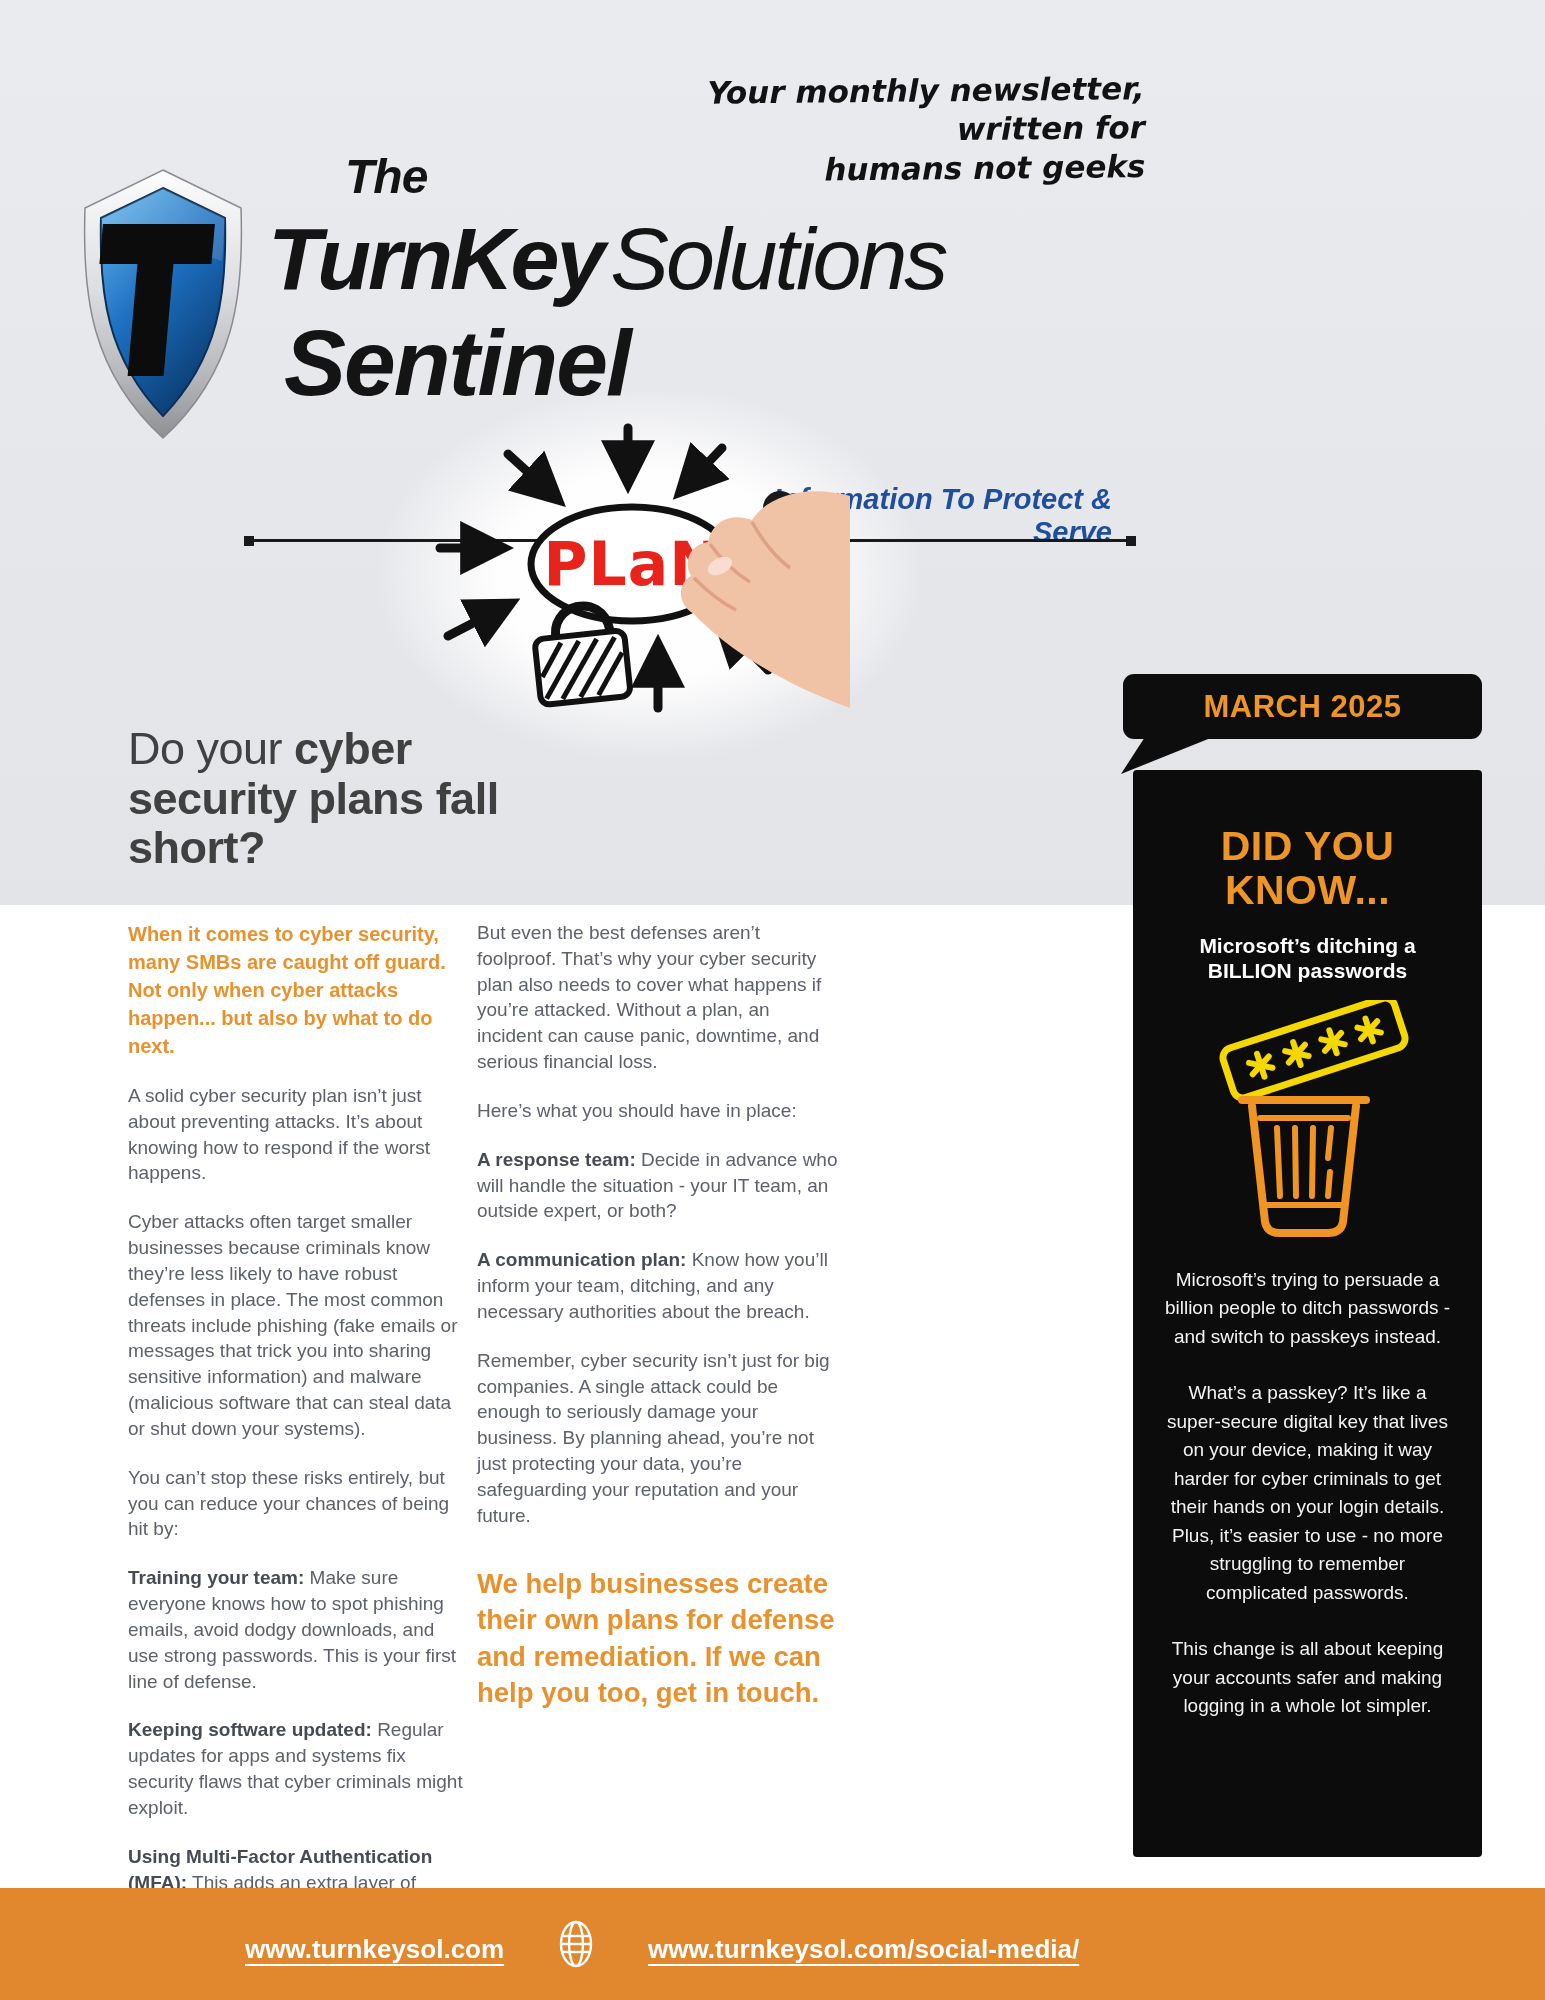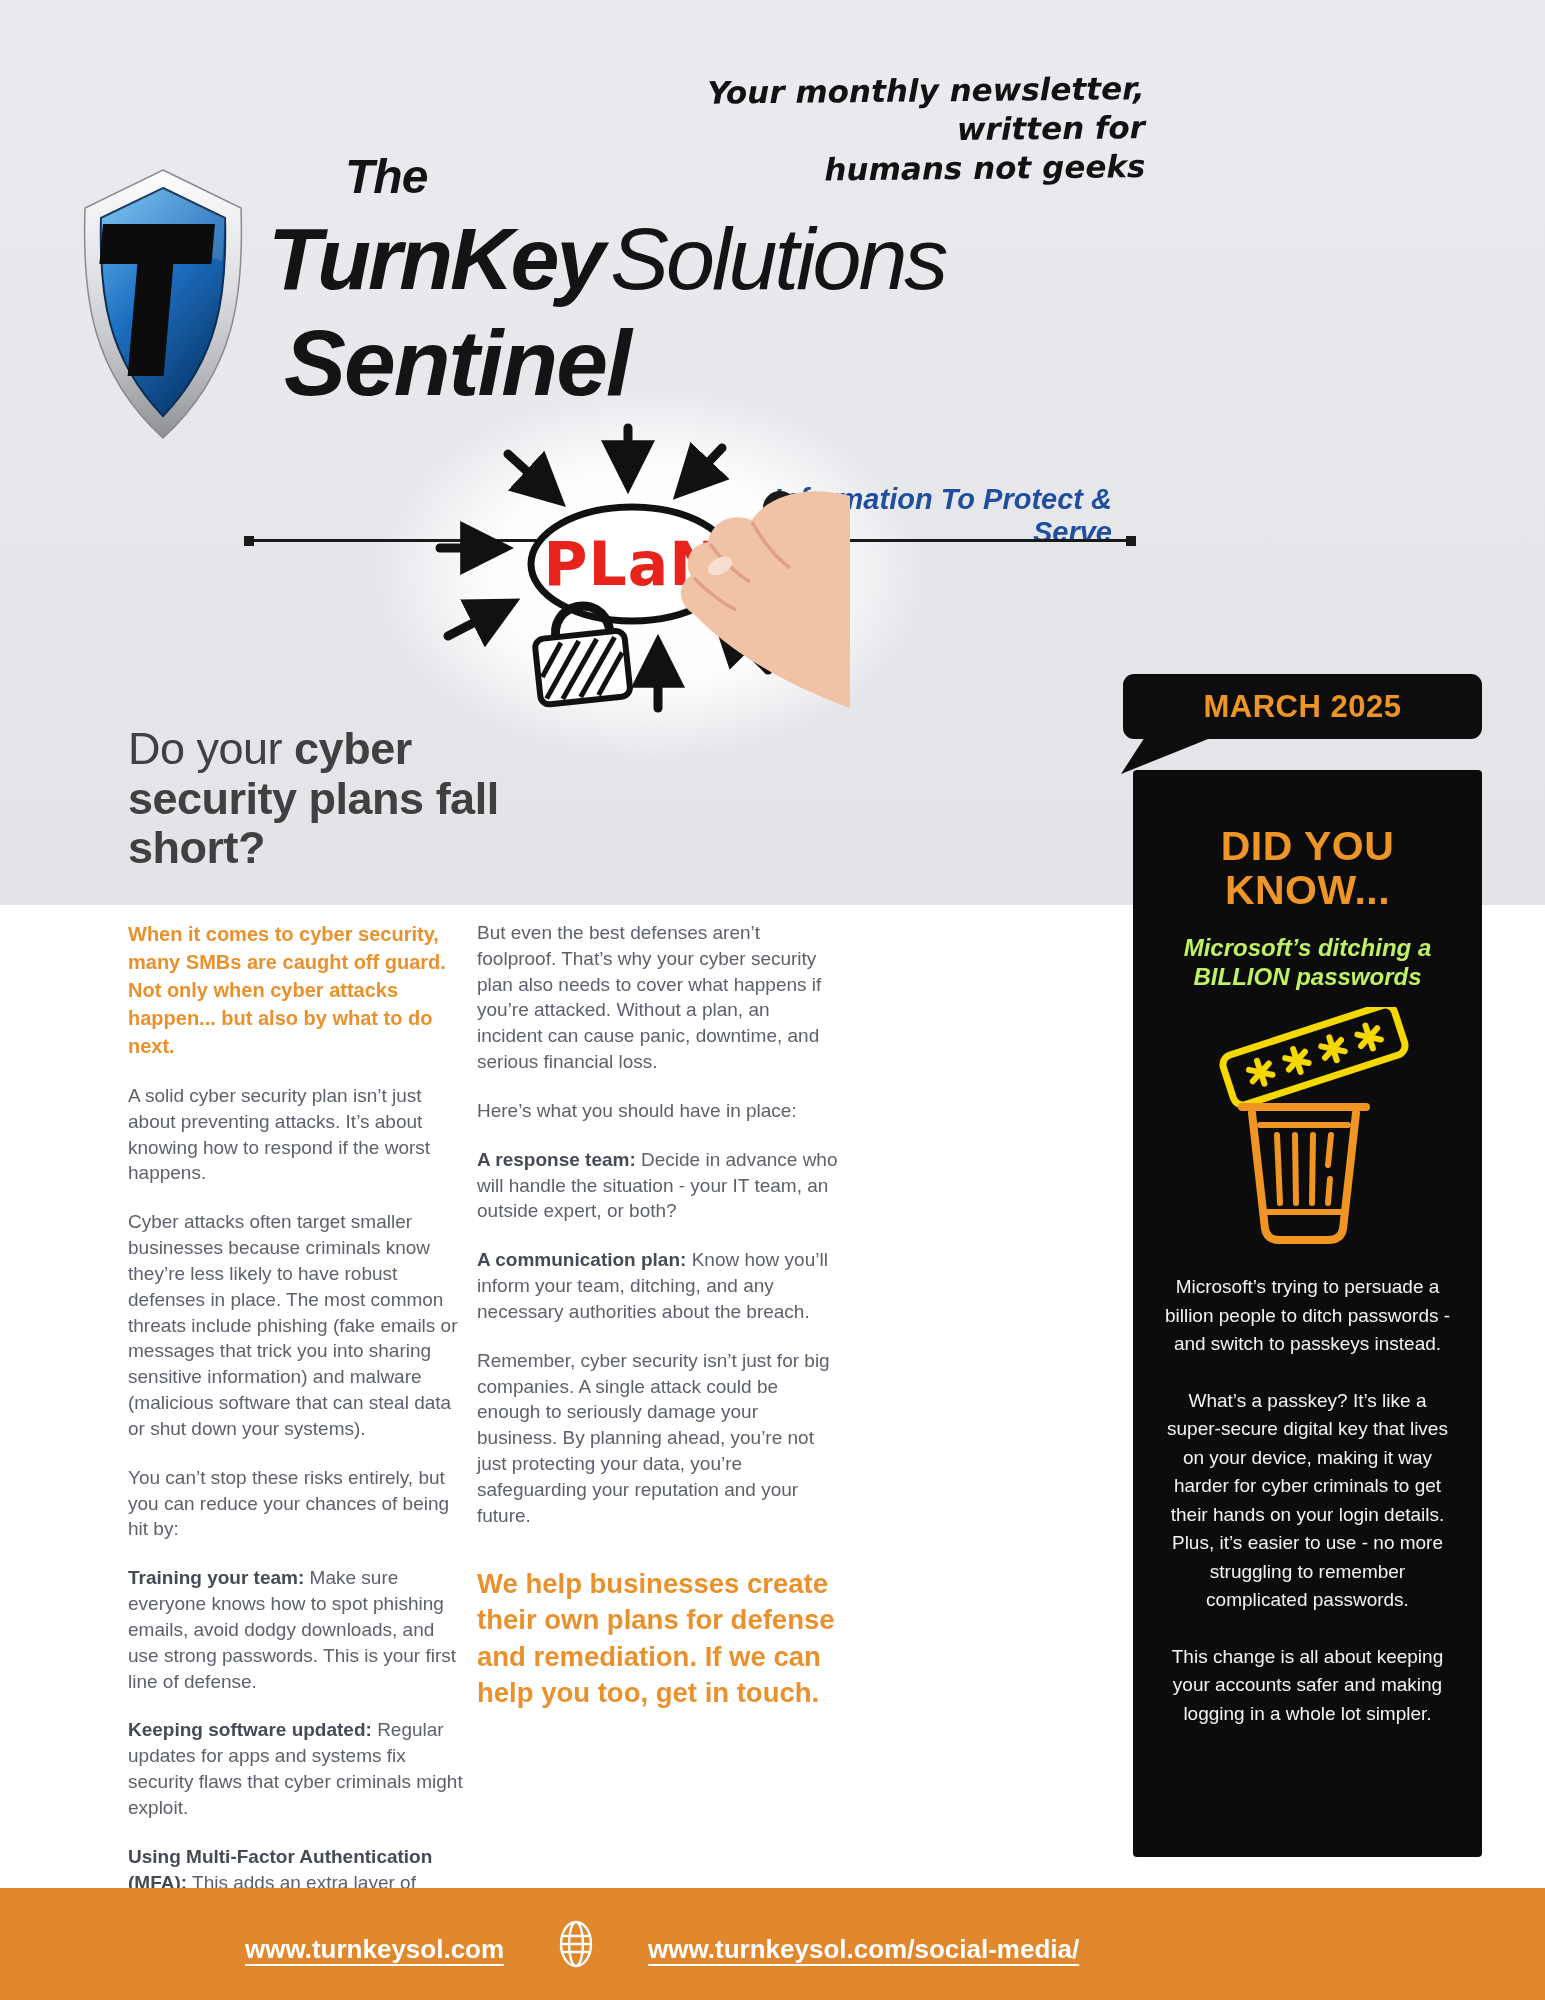--- a/index.html
+++ b/index.html
@@ -60,21 +60,21 @@
   .badge-tail {
     position:absolute; left:1121px; top:729px; width:112px; height:45px; background:#0d0d0d;
     clip-path:polygon(0 100%, 26% 0, 100% 0);
   }
   .dyk {
     position:absolute; left:1133px; top:770px; width:349px; height:1087px;
     background:#0c0c0c; border-radius:4px; box-sizing:border-box;
     padding:54px 26px 0; text-align:center; color:#f3f3f3;
   }
   .dyk h2 { margin:0; font-size:41px; font-weight:800; line-height:1.08; color:#EE9528; letter-spacing:0.5px; }
-  .dyk h3 { margin:20px 0 0; font-size:24px; font-weight:700; line-height:1.22; color:#bef264;font-style:italic; }
+  .dyk h3 { margin:20px 0 0; font-size:21px; font-weight:700; line-height:1.22; color:#ffffff; }
   .dyk .icon { display:block; margin:16px auto 0; }
   .dyk p { margin:28px 0 0; font-size:19px; line-height:1.5; }
   .col { position:absolute; top:920px; font-size:19px; line-height:1.36; color:#5d616c; }
   .col1 { left:128px; width:341px; }
   .col2 { left:477px; width:362px; }
   .col p { margin:0 0 23px; }
   .col .lead { font-weight:700; color:#454a54; }
   .intro { font-weight:700; color:#E8912D; font-size:20px; line-height:1.4; }
   .cta { font-weight:700; color:#E8912D; font-size:27.5px; line-height:1.33; padding-top:14px; }
   .page-footer {

